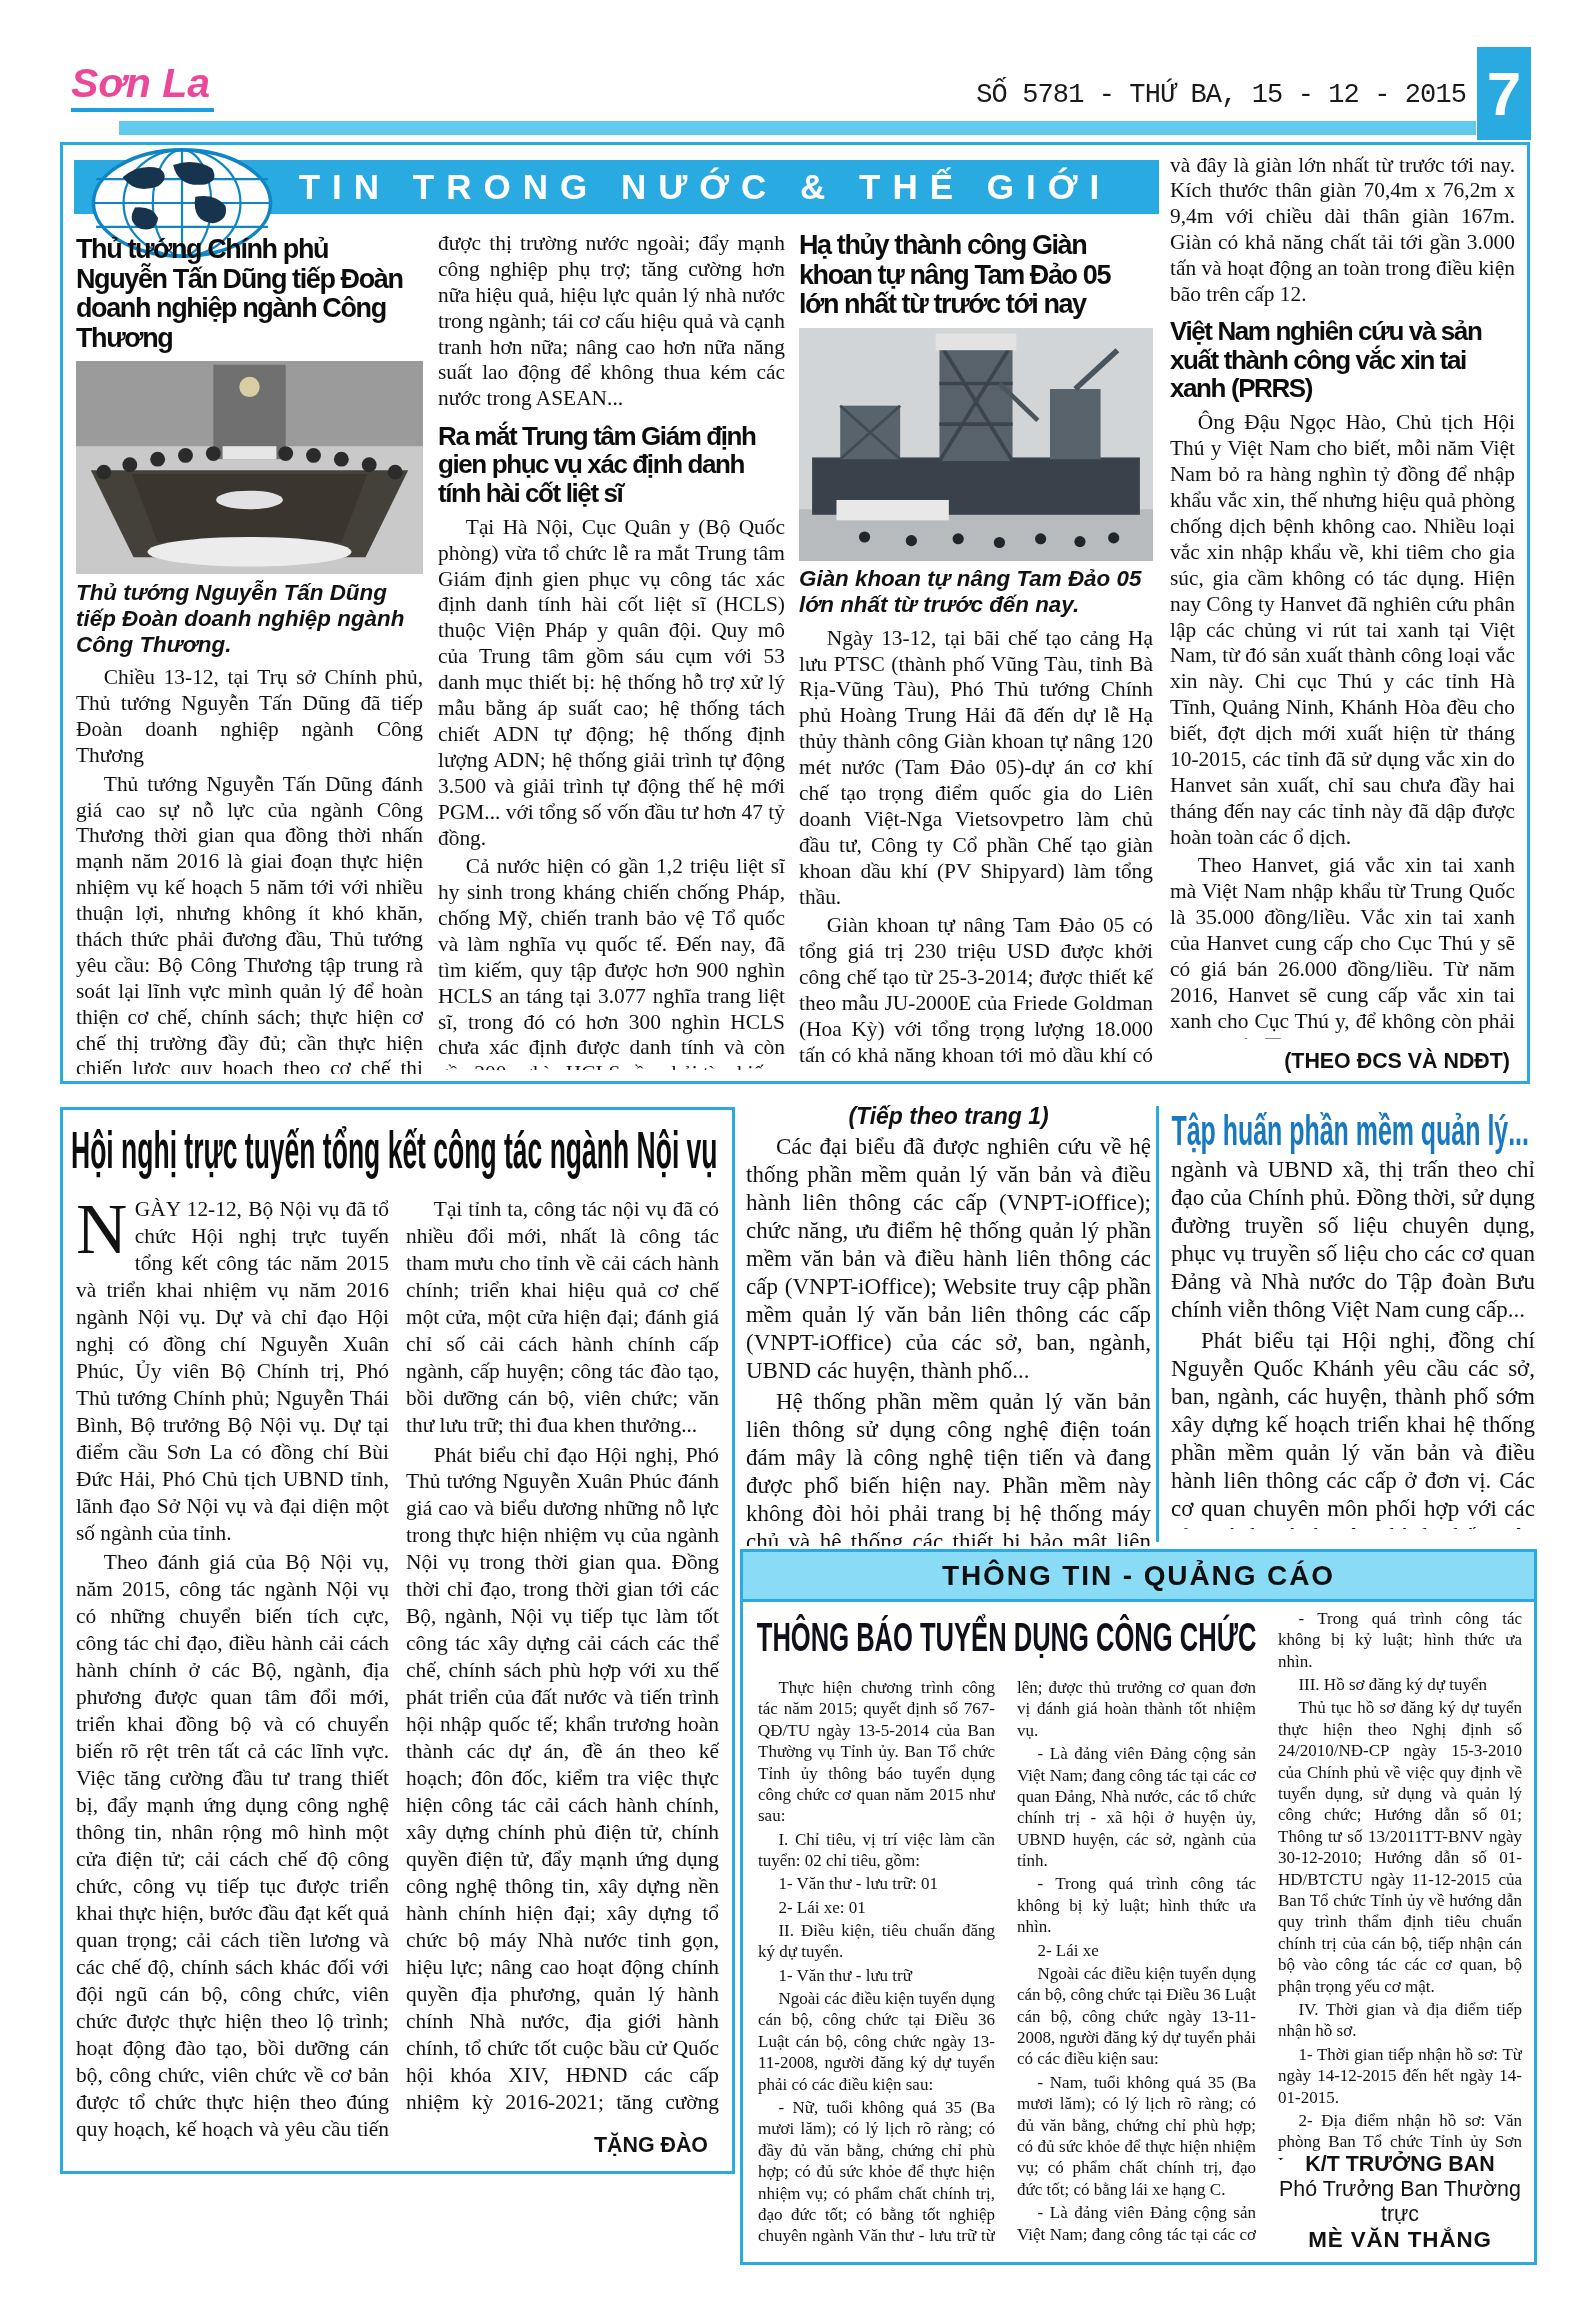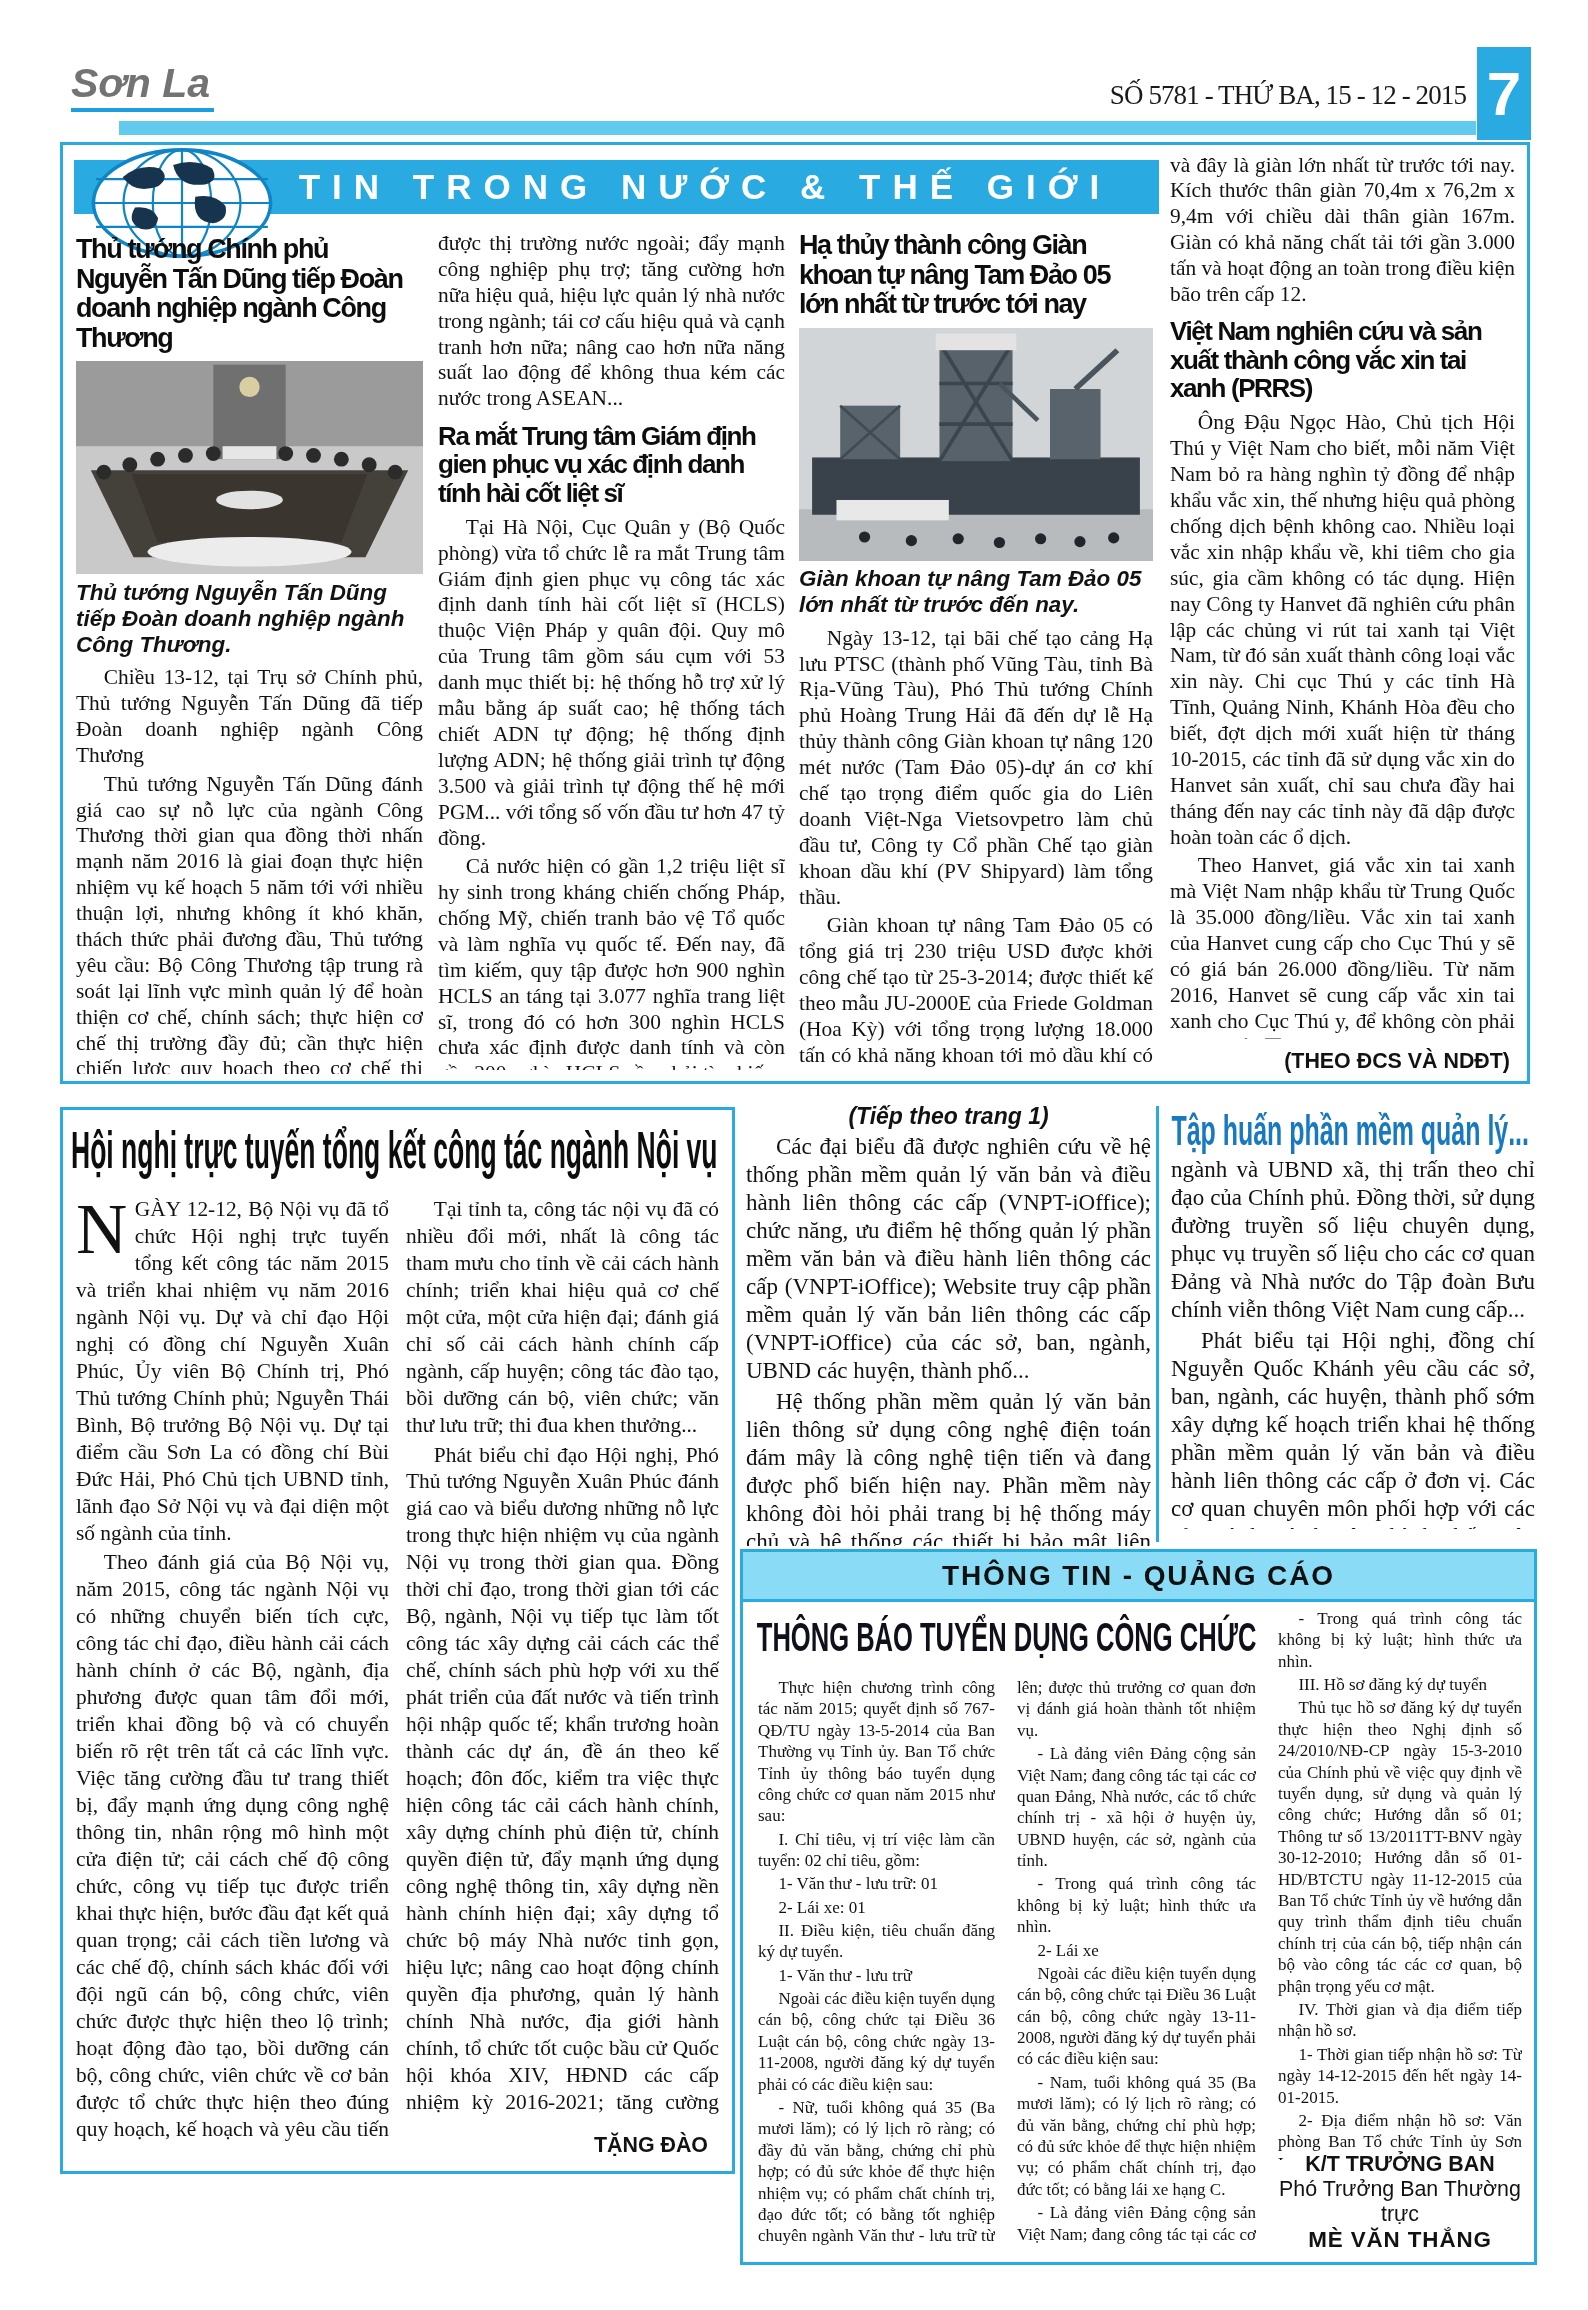--- a/index.html
+++ b/index.html
@@ -1,23 +1,23 @@
 <!DOCTYPE html>
 <html style="font-size:15px"><head>
 <meta charset="utf-8">
 <style>
   html,body{margin:0;padding:0;background:#e8e8e8;}
   .page{position:relative;width:1589px;height:2310px;background:#ffffff;margin:0 auto;
         font-family:"Liberation Serif",serif;color:#121212;overflow:hidden;}
   .abs{position:absolute;}
   
   .brand{position:absolute;left:71px;top:63px;font-family:"Liberation Sans",sans-serif;
-         font-weight:bold;font-style:italic;font-size:41px;color:#737373;
+         font-weight:bold;font-style:italic;font-size:41px;color:#ec4899;
          border-bottom:4.7px solid #1b9fe0;padding:0 3.7px 3.7px 0;line-height:1;}
-  .issue{position:absolute;top:80px;right:123px;font-family:Liberation Serif, serif;
+  .issue{position:absolute;top:80px;right:123px;font-family:Liberation Mono, monospace;
          font-size:27px;letter-spacing:-0.9px;color:#1a1a1a;font-weight:500;}
   .pagenum{position:absolute;left:1477px;top:47px;width:54px;height:93px;background:#29aae1;
            color:#fff;font-family:"Liberation Sans",sans-serif;font-weight:bold;font-size:62px;
            display:flex;align-items:center;justify-content:center;}
   .headbar{position:absolute;left:119px;top:121px;width:1357px;height:14px;background:#62c9ef;}
   
   .bluebox{position:absolute;border:3.7px solid #29aae1;background:#fff;overflow:hidden;}
   #world-box{left:60px;top:142px;width:1464px;height:936px;}
   #noivu-box{left:60px;top:1107px;width:669px;height:1061px;}
   #ad-box{left:740px;top:1549px;width:791px;height:710px;}

